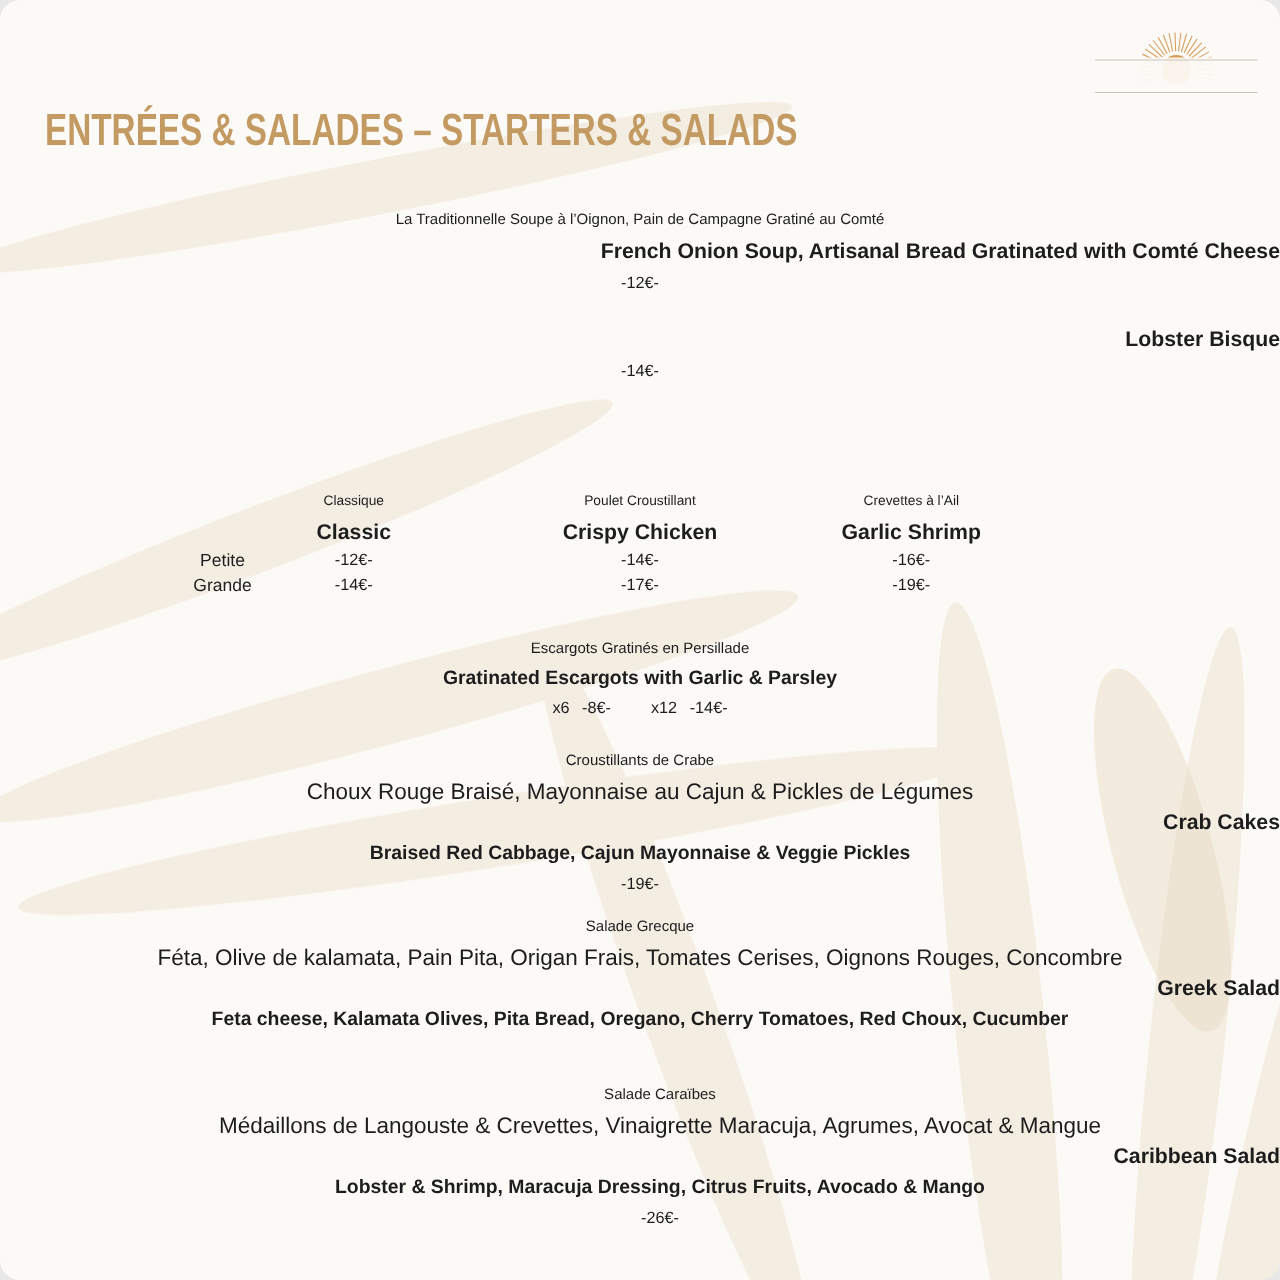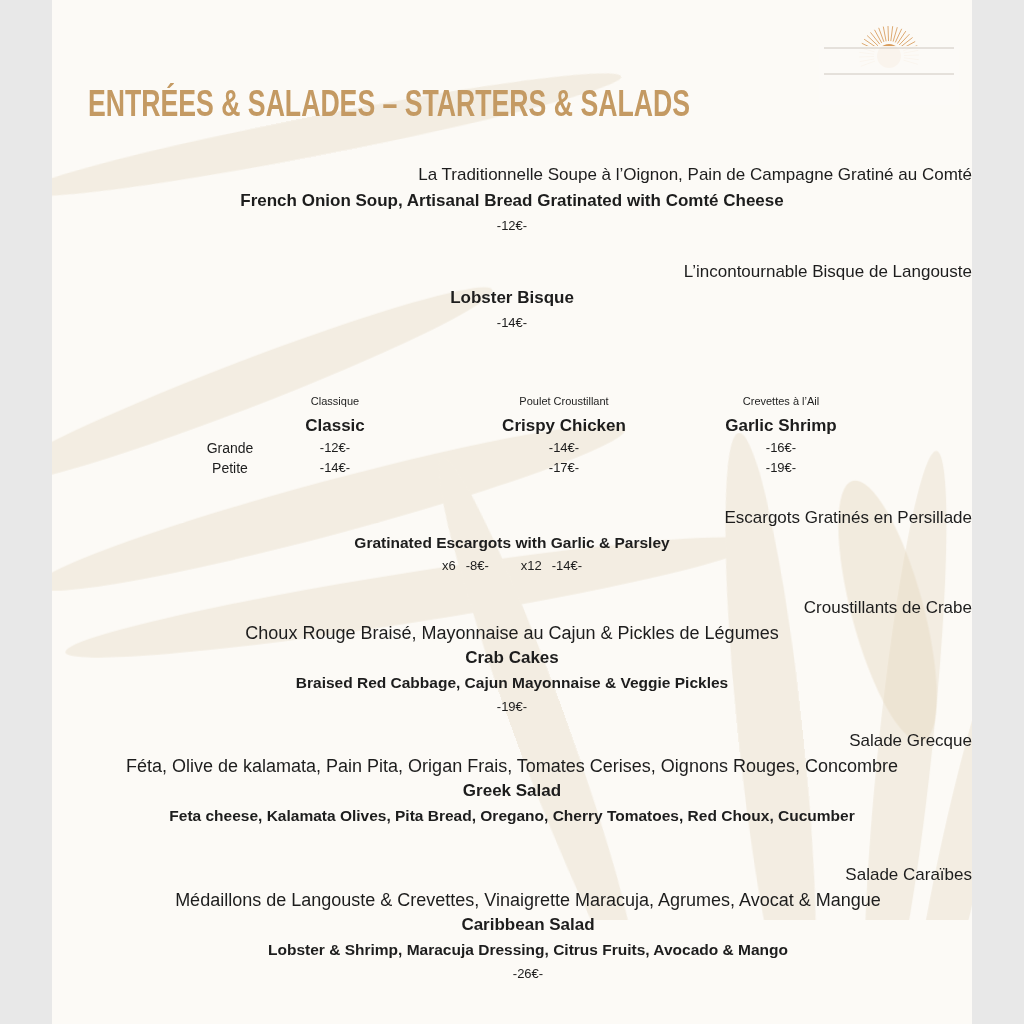--- a/index.html
+++ b/index.html
@@ -1,42 +1,43 @@
 <!DOCTYPE html>
 <html><head>
 <meta charset="utf-8">
 <style>
   * { margin:0; padding:0; box-sizing:border-box; }
   html,body { background:#e8e8e8; }
   .page {
     position:relative;
-    width:920px; height:1024px;
+    width:1024px; height:1024px;
     margin:0 auto;
     background:#fcfaf6;
     overflow:hidden;
     font-family:"Liberation Sans", sans-serif;
     color:#1d1d1d;
+    border-radius:16px;
   }
   .watermark { position:absolute; inset:0; pointer-events:none; }
 
   .logo {
     position:absolute; top:10px; right:8px;
     width:150px; height:95px;
   }
 
   .page-title {
     position:absolute; left:36px; top:82px;
     font-size:36px; font-weight:bold; line-height:44px;
     color:#c49a63; letter-spacing:0px; white-space:nowrap;
     transform:scaleX(0.74); transform-origin:left center;
   }
 
   .section { position:absolute; left:0; right:0; text-align:center; }
-  .line-fr   { font-size:17px;   line-height:26px;text-align:right; }
-  .line-en   { font-size:17px;   line-height:26px; font-weight:bold; }
+  .line-fr   { font-size:12px;   line-height:26px; }
+  .line-en   { font-size:17px;   line-height:26px; font-weight:bold;text-align:right; }
   .line-en-sm{ font-size:15.5px; line-height:23px; font-weight:bold; }
   .line-desc-fr { font-size:18px; line-height:24px; }
   .line-desc-en { font-size:15.5px; line-height:24px; font-weight:bold; }
   .line-price { font-size:13px; line-height:24px; }
 
   .caesar-table { position:absolute; top:388px; left:0; right:0; height:100px; }
   .c-col { position:absolute; width:240px; text-align:center; top:0; }
   .c-col .hdr-fr { font-size:11px; line-height:26px; }
   .c-col .hdr-en { font-size:17px; line-height:24px; font-weight:bold; }
   .c-col .cell   { font-size:13px; line-height:20px; }
@@ -110,31 +111,30 @@
 
   <h1 class="page-title">ENTRÉES &amp; SALADES – STARTERS &amp; SALADS</h1>
 
   <div class="section" style="top:162px;">
     <div class="line-fr">La Traditionnelle Soupe à l’Oignon, Pain de Campagne Gratiné au Comté</div>
     <div class="line-en">French Onion Soup, Artisanal Bread Gratinated with Comté Cheese</div>
     <div class="line-price">-12€-</div>
   </div>
 
   <div class="section" style="top:259px;">
-    <div class="line-fr">L’incontournable Bisque de Langouste</div>
     <div class="line-en">Lobster Bisque</div>
     <div class="line-price">-14€-</div>
   </div>
 
 
   <div class="caesar-table">
     <div class="c-col labels" style="left:58px;">
       <div class="spacer"></div>
+      <div class="cell">Petite</div>
       <div class="cell">Grande</div>
-      <div class="cell">Petite</div>
     </div>
     <div class="c-col" style="left:163px;">
       <div class="hdr-fr">Classique</div>
       <div class="hdr-en">Classic</div>
       <div class="cell">-12€-</div>
       <div class="cell">-14€-</div>
     </div>
     <div class="c-col" style="left:392px;">
       <div class="hdr-fr">Poulet Croustillant</div>
       <div class="hdr-en">Crispy Chicken</div>

